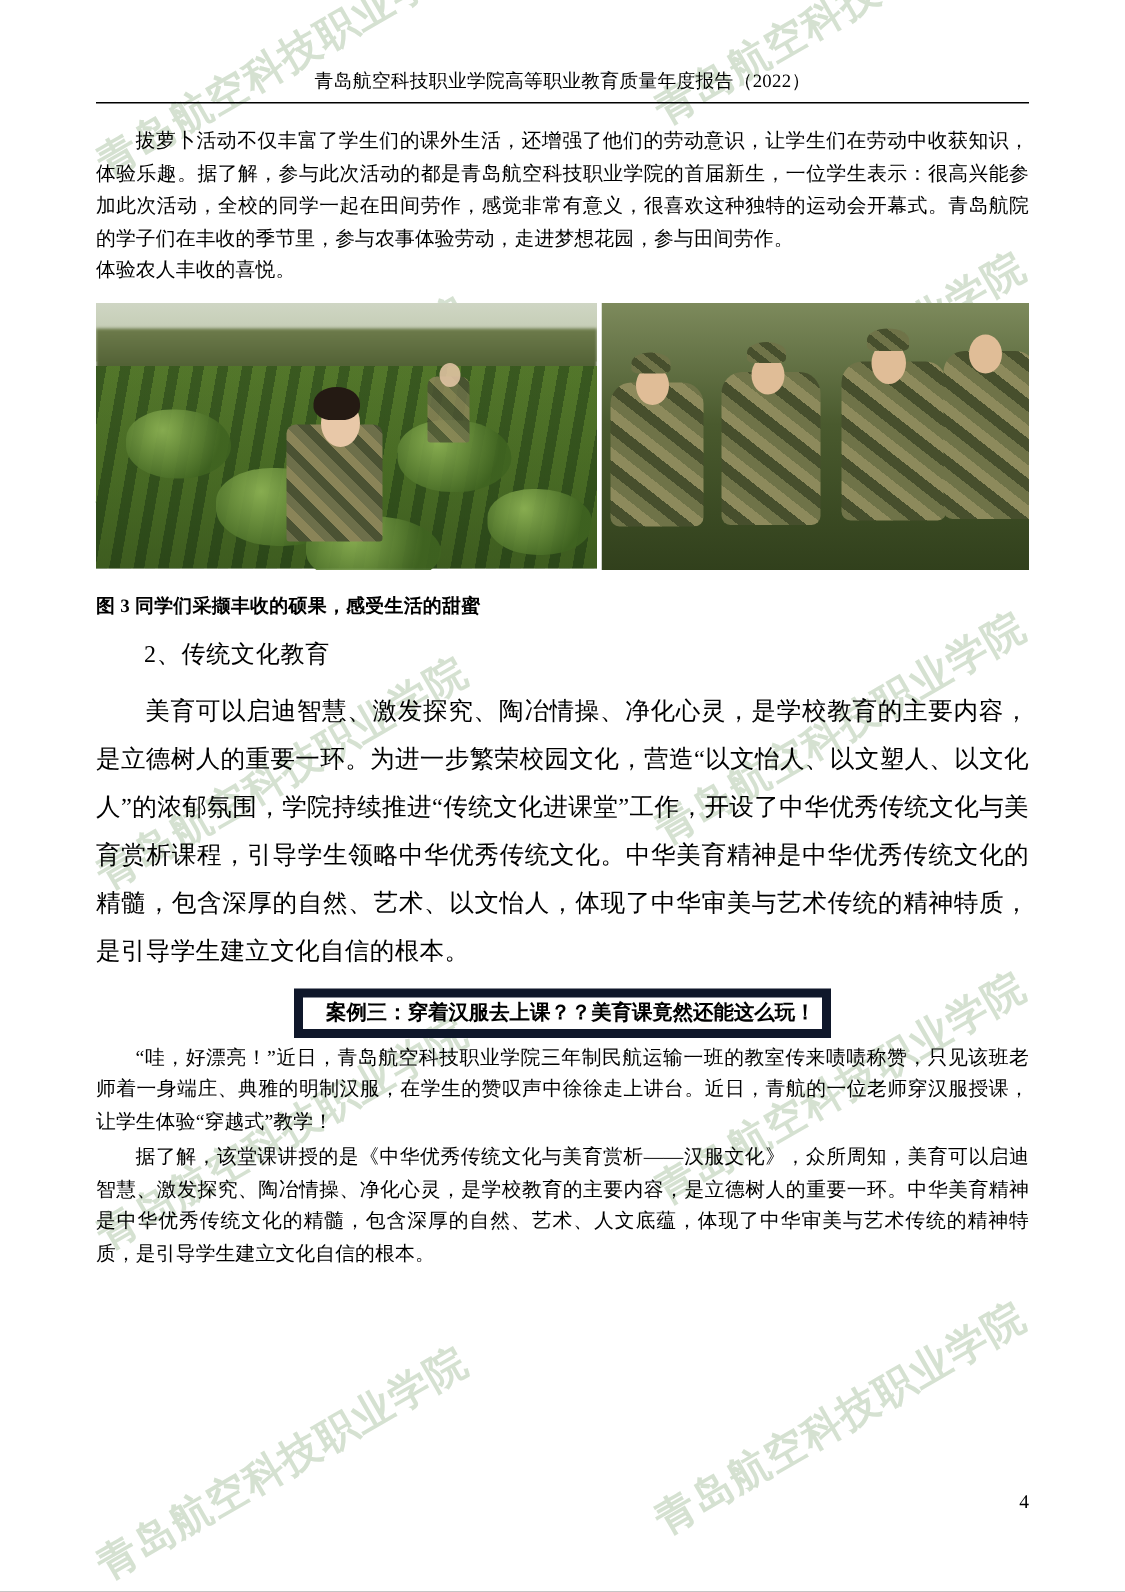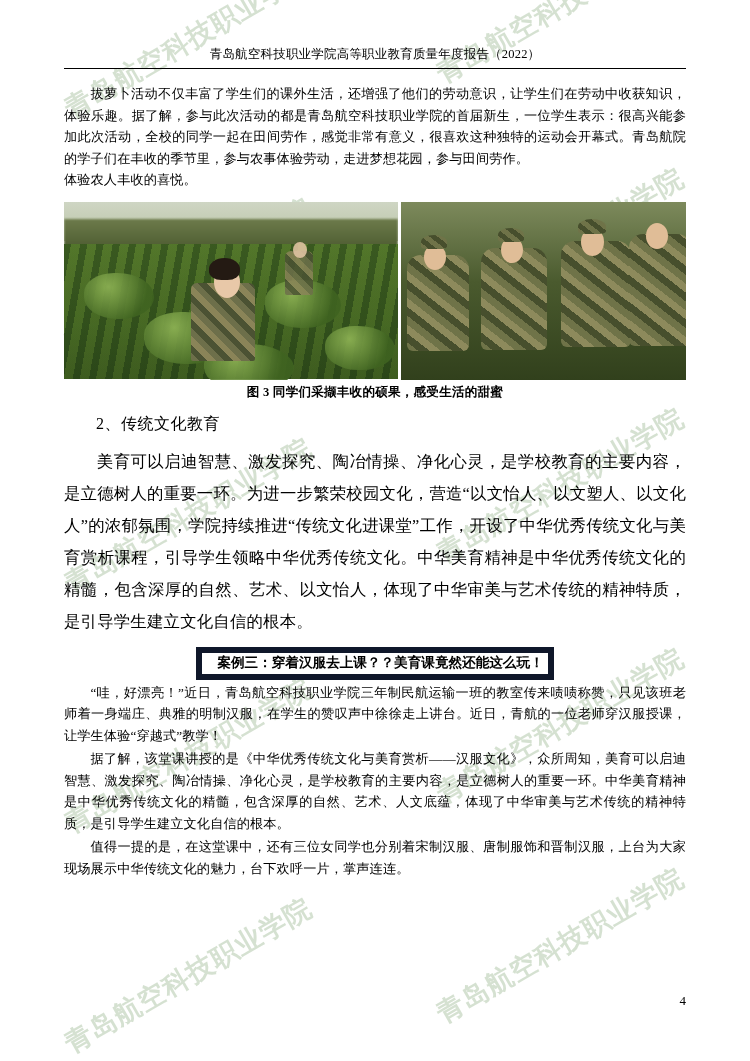--- a/index.html
+++ b/index.html
@@ -104,24 +104,24 @@
     border-radius: 14px 14px 6px 6px;
   }
   .rp-head {
     position:absolute; border-radius:50%; background:#e0bd97;
   }
   .rp-cap {
     position:absolute; border-radius: 50% 50% 20% 20%;
     background: repeating-linear-gradient(38deg, #6f7348 0 5px, #474f2d 5px 10px);
   }
   .fig-caption {
-    text-align: center;
+    text-align: left;
     font-size: 12.6px;
     font-weight: bold;
-    margin-top: 4px;
+    margin-top: 16px;
     letter-spacing: .2px;
   }
   
   h2.section {
     font-size: 16px;
     font-weight: normal;
     margin: 13px 0 0 0;
     text-indent: 2em;
     letter-spacing: .5px;
   }
@@ -246,20 +246,19 @@
 
     <p class="body-large">美育可以启迪智慧、激发探究、陶冶情操、净化心灵，是学校教育的主要内容，是立德树人的重要一环。为进一步繁荣校园文化，营造“以文怡人、以文塑人、以文化人”的浓郁氛围，学院持续推进“传统文化进课堂”工作，开设了中华优秀传统文化与美育赏析课程，引导学生领略中华优秀传统文化。中华美育精神是中华优秀传统文化的精髓，包含深厚的自然、艺术、以文怡人，体现了中华审美与艺术传统的精神特质，是引导学生建立文化自信的根本。</p>
 
     <div class="case-title">
       <span class="boxed">案例三：穿着汉服去上课？？美育课竟然还能这么玩！</span>
     </div>
 
     <div class="case-body">
       <p>“哇，好漂亮！”近日，青岛航空科技职业学院三年制民航运输一班的教室传来啧啧称赞，只见该班老师着一身端庄、典雅的明制汉服，在学生的赞叹声中徐徐走上讲台。近日，青航的一位老师穿汉服授课，让学生体验“穿越式”教学！</p>
       <p>据了解，该堂课讲授的是《中华优秀传统文化与美育赏析——汉服文化》，众所周知，美育可以启迪智慧、激发探究、陶冶情操、净化心灵，是学校教育的主要内容，是立德树人的重要一环。中华美育精神是中华优秀传统文化的精髓，包含深厚的自然、艺术、人文底蕴，体现了中华审美与艺术传统的精神特质，是引导学生建立文化自信的根本。</p>
-      <p>值得一提的是，在这堂课中，还有三位女同学也分别着宋制汉服、唐制服饰和晋制汉服，上台为大家现场展示中华传统文化的魅力，台下欢呼一片，掌声连连。</p>
     </div>
 
   </div>
 
   <div class="page-number">4</div>
 
 </div>
 
 </body></html>

